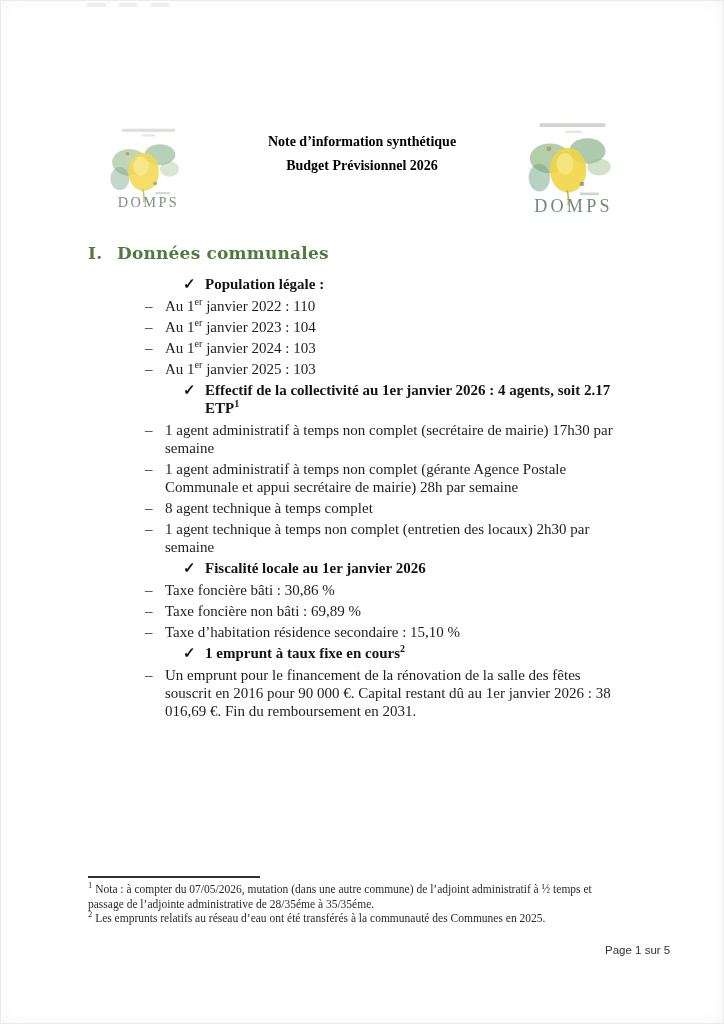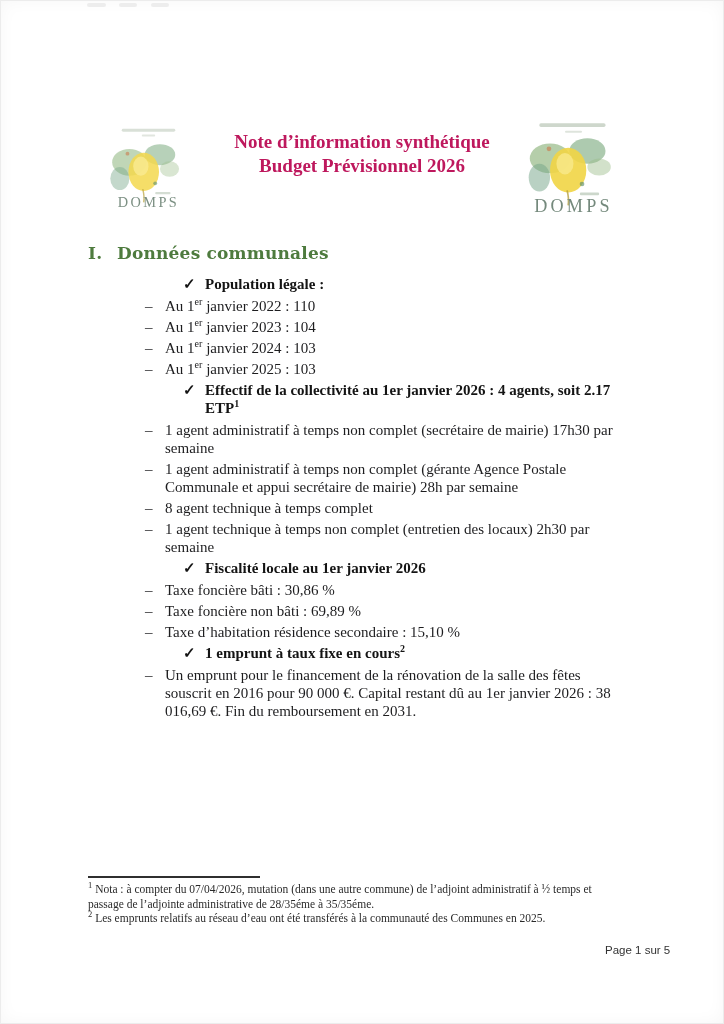--- a/index.html
+++ b/index.html
@@ -16,21 +16,21 @@
   
   .smudge{position:absolute;height:4px;border-radius:2px;background:#e9e9e9;opacity:.8;}
 
   
   .logo{position:absolute;text-align:right;}
   .logo-left{left:96px;top:126px;width:105px;height:86px;}
   .logo-right{left:516px;top:120px;width:115px;height:96px;}
   .logo svg{width:100%;height:100%;display:block;}
   .doc-title{
     position:absolute;left:190px;right:190px;top:130px;
-    text-align:center;font-weight:bold;font-size:19px;line-height:24px;color:#be185d;
+    text-align:center;font-weight:bold;font-size:14px;line-height:24px;color:#000000;
   }
 
   
   .content{position:absolute;left:88px;top:243px;width:548px;font-size:15px;line-height:18px;}
   .section-heading{
     display:flex;color:var(--green,#4e7b3e);
     font-weight:bold;font-size:17px;line-height:21px;margin-bottom:11px;
     font-family:"DejaVu Serif","Liberation Serif",serif;
     letter-spacing:.2px;
   }
@@ -177,19 +177,19 @@
         </div>
         <div class="block dash">
           <span class="dash-glyph">–</span>
           <span class="txt"><span>Un emprunt pour le financement de la rénovation de la salle des fêtes souscrit en 2016 pour 90 000 €. Capital restant dû au 1er janvier 2026 : 38 016,69 €. Fin du remboursement en 2031.</span></span>
         </div>
       </div>
   </div>
 
   <div class="footnote-sep"></div>
   <div class="footnotes" id="footnotes">
-      <div><sup>1</sup><span> Nota : à compter du 07/04/2026, mutation (dans une autre commune) de l’adjoint administratif à ½ temps et passage de l’adjointe administrative de 28/35éme à 35/35éme.</span></div>
+      <div><sup>1</sup><span> Nota : à compter du 07/05/2026, mutation (dans une autre commune) de l’adjoint administratif à ½ temps et passage de l’adjointe administrative de 28/35éme à 35/35éme.</span></div>
       <div><sup>2</sup><span> Les emprunts relatifs au réseau d’eau ont été transférés à la communauté des Communes en 2025.</span></div>
     </div>
 
   <div class="page-number">Page 1 sur 5</div>
 
 </div>
 
 </body></html>

